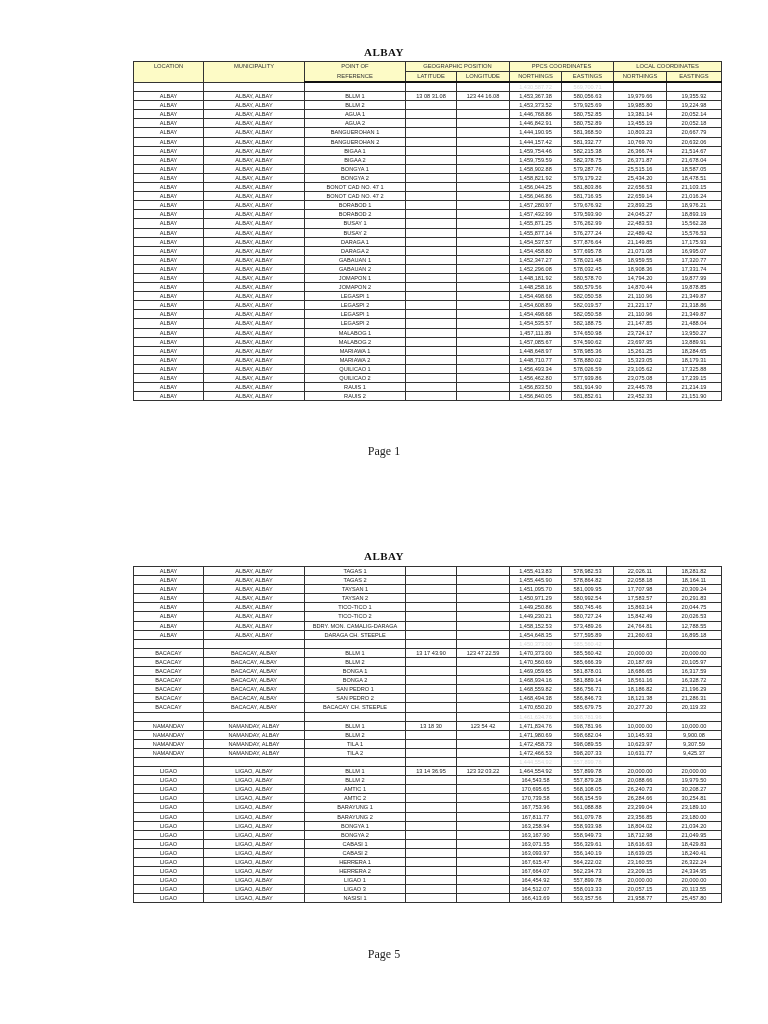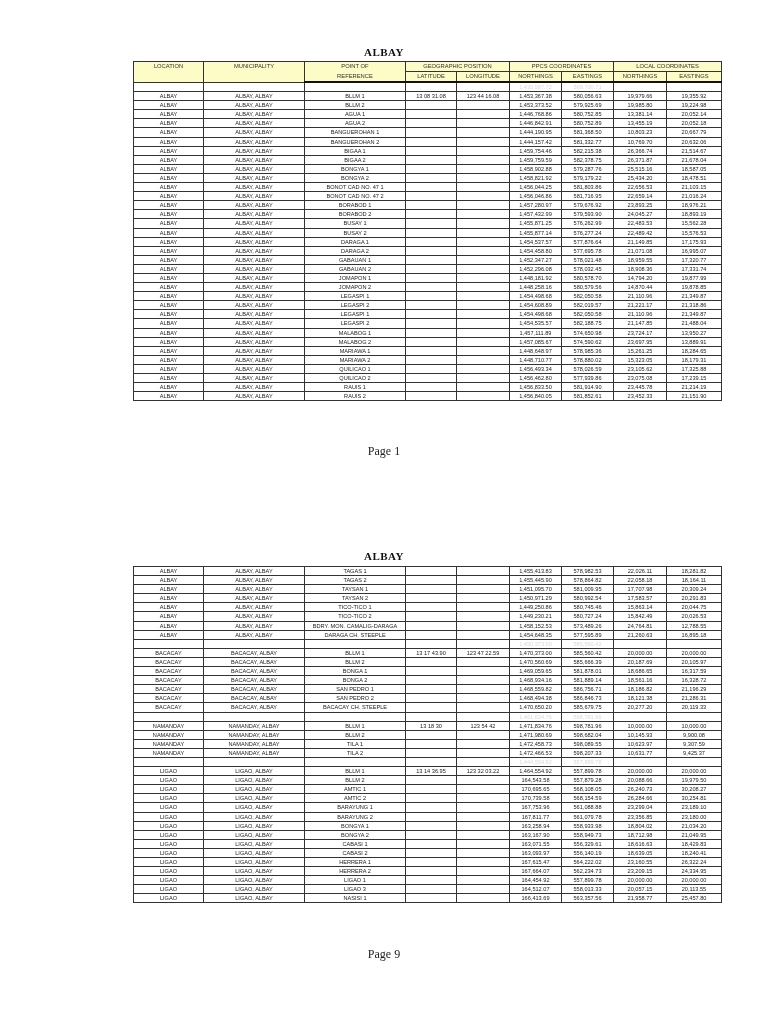--- a/index.html
+++ b/index.html
@@ -858,13 +858,13 @@
         <td>NASISI 1</td>
         <td></td>
         <td></td>
         <td>166,413.69</td>
         <td>563,357.56</td>
         <td>21,958.77</td>
         <td>25,457.80</td>
       </tr>
     </tbody>
 </table>
-<div class="page-num" style="top:947px;">Page 9</div>
+<div class="page-num" style="top:947px;">Page 5</div>
 
 </body></html>

